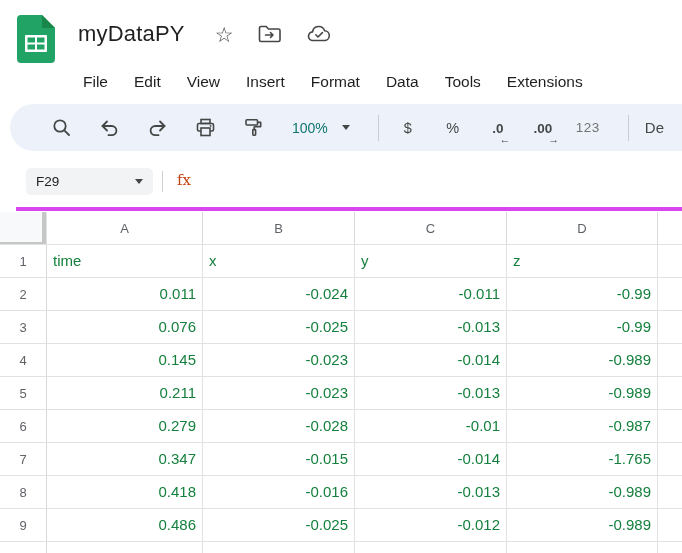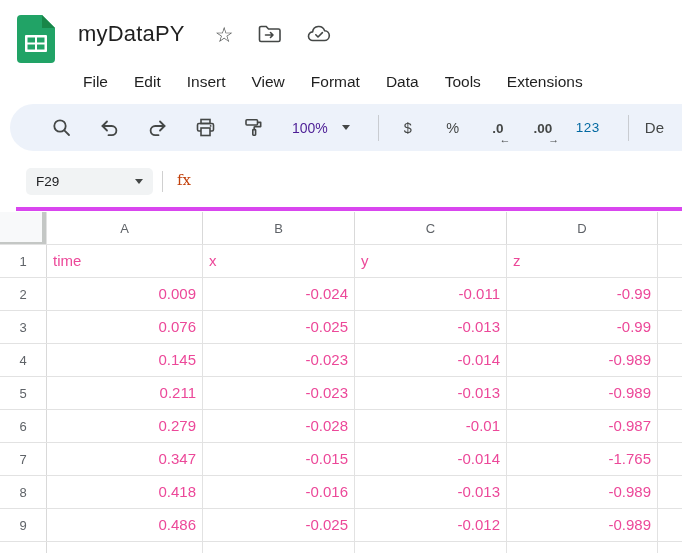--- a/index.html
+++ b/index.html
@@ -16,52 +16,52 @@
   #cloud{margin-left:24px;}
   #menubar{position:absolute;left:70px;top:68px;display:flex;align-items:center;}
   .menu-item{font-size:15.5px;color:#1f1f1f;padding:5px 13px;border-radius:6px;white-space:nowrap;}
   
   #toolbar{position:absolute;left:10px;top:104px;right:-40px;height:47px;background:#edf2fa;
            border-radius:24px;display:flex;align-items:center;padding-left:26px;box-sizing:border-box;}
   .tb-btn{width:38px;height:38px;display:flex;align-items:center;justify-content:center;
           margin-right:10px;border-radius:50%;color:#444746;}
   .tb-btn svg{display:block;}
   #zoom-ctl{display:flex;align-items:center;padding:0 10px;margin-right:6px;color:#444746;}
-  #zoom-value{font-size:14px;color:#4c1d95;}
+  #zoom-value{font-size:14px;color:#0f766e;}
   .caret{width:0;height:0;border-left:4.5px solid transparent;border-right:4.5px solid transparent;
          border-top:5.5px solid #444746;margin-left:14px;}
   .tb-divider{width:1px;height:26px;background:#c9ccd1;margin:0 12px;}
   .tb-txt{font-size:14.5px;color:#444746;}
   .tb-btn2{width:34px;height:38px;display:flex;align-items:center;justify-content:center;
            margin-right:11px;color:#444746;}
   .dec-wrap{position:relative;display:inline-block;}
   .dec-num{font-size:13.5px;font-weight:bold;color:#444746;}
   .dec-arr{position:absolute;font-size:11px;color:#444746;right:-7px;bottom:-8px;}
-  #fmt-123{font-size:13.5px;color:#0369a1;letter-spacing:.5px;}
+  #fmt-123{font-size:13.5px;color:#737373;letter-spacing:.5px;}
   #font-name{font-size:15px;color:#444746;margin-left:4px;white-space:nowrap;}
   
   #formula-row{position:absolute;left:16px;top:151px;width:682px;height:60px;background:#fff;
                border-bottom:4px solid #d946ef;box-sizing:border-box;}
   #name-box{position:absolute;left:10px;top:17px;width:127px;height:27px;background:#f1f3f4;
             border-radius:5px;display:flex;align-items:center;padding:0 10px;box-sizing:border-box;}
   #name-box-value{font-size:13.5px;color:#202124;flex:1;}
   #fb-divider{position:absolute;left:146px;top:20px;width:1px;height:21px;background:#d0d0d0;}
   #fx{position:absolute;left:161px;top:20px;font-family:"DejaVu Serif",serif;
       font-size:15px;color:#c2410c;}
   
   #grid{position:absolute;left:0;top:212px;width:682px;}
   .row{display:flex;height:32px;border-bottom:1px solid #e2e2e2;background:#fff;box-sizing:content-box;}
   .row.hdr{height:32px;}
   .corner{width:47px;background:#f8f9fa;border-right:1px solid #e2e2e2;box-sizing:border-box;
           box-shadow:inset -4px 0 0 #c4c7c5, inset 0 -2px 0 #c4c7c5;}
   .ch{border-right:1px solid #d9d9d9;display:flex;align-items:center;justify-content:center;
       font-size:13px;color:#5f6368;box-sizing:border-box;background:#fff;}
   .rh{width:47px;border-right:1px solid #d9d9d9;display:flex;align-items:center;justify-content:center;
       font-size:13px;color:#5f6368;box-sizing:border-box;}
-  .c{border-right:1px solid #e2e2e2;font-size:15px;color:#ec4899;line-height:32px;box-sizing:border-box;
+  .c{border-right:1px solid #e2e2e2;font-size:15px;color:#15803d;line-height:32px;box-sizing:border-box;
      white-space:nowrap;overflow:hidden;}
   .cA{width:156px;}.cB{width:152px;}.cC{width:152px;}.cD{width:151px;}
   .cE{flex:1;border-right:none;}
   .num .c{text-align:right;padding-right:6px;}
   .txt .c{text-align:left;padding-left:6px;}
 </style>
 </head>
 <body>
 
 <div id="titlebar">
@@ -88,22 +88,22 @@
       <svg width="27" height="20" viewBox="0 0 27 20" fill="none" stroke="#444746" stroke-width="1.6">
         <path d="M7 16.5a4.3 4.3 0 0 1-.4-8.6 6.2 6.2 0 0 1 12-1.2 4.3 4.3 0 0 1-.4 9.8 Z M7 16.5h11.2" stroke-linejoin="round"></path>
         <path d="M9.8 10.8l2.2 2.2 4.4-4.4" stroke-linecap="round" stroke-linejoin="round"></path>
       </svg>
     </span>
   </div>
 
   <nav id="menubar">
     <span class="menu-item">File</span>
     <span class="menu-item">Edit</span>
+    <span class="menu-item">View</span>
     <span class="menu-item">Insert</span>
-    <span class="menu-item">View</span>
     <span class="menu-item">Format</span>
     <span class="menu-item">Data</span>
     <span class="menu-item">Tools</span>
     <span class="menu-item">Extensions</span>
   </nav>
 </div>
 
 <div id="toolbar">
   <span class="tb-btn" style="margin-left:6px">
     <svg width="21" height="21" viewBox="0 0 21 21" fill="none" stroke="#444746" stroke-width="1.8">
@@ -192,21 +192,21 @@
     <div class="rh">1</div>
     <div class="c cA">time</div>
     <div class="c cB">x</div>
     <div class="c cC">y</div>
     <div class="c cD">z</div>
     <div class="c cE"></div>
   </div>
 
   <div class="row num">
     <div class="rh">2</div>
-    <div class="c cA">0.009</div>
+    <div class="c cA">0.011</div>
     <div class="c cB">-0.024</div>
     <div class="c cC">-0.011</div>
     <div class="c cD">-0.99</div>
     <div class="c cE"></div>
   </div>
 
   <div class="row num">
     <div class="rh">3</div>
     <div class="c cA">0.076</div>
     <div class="c cB">-0.025</div>

